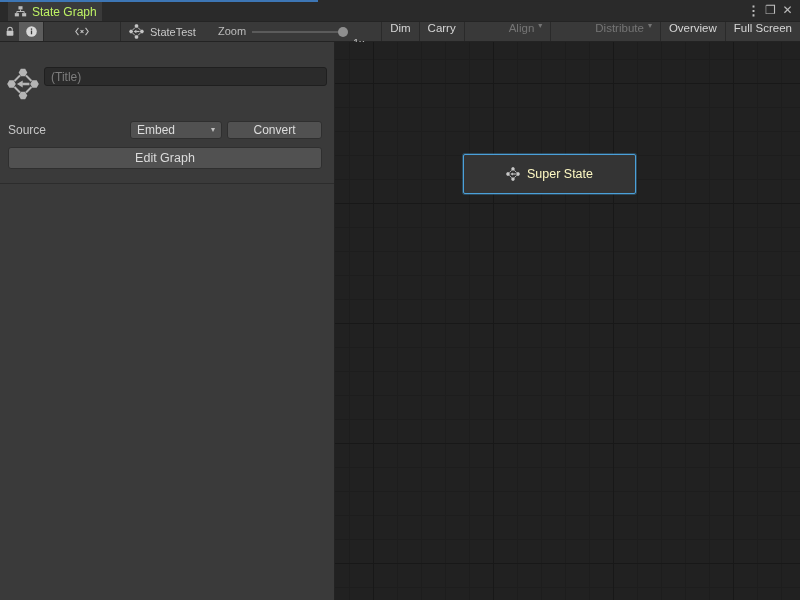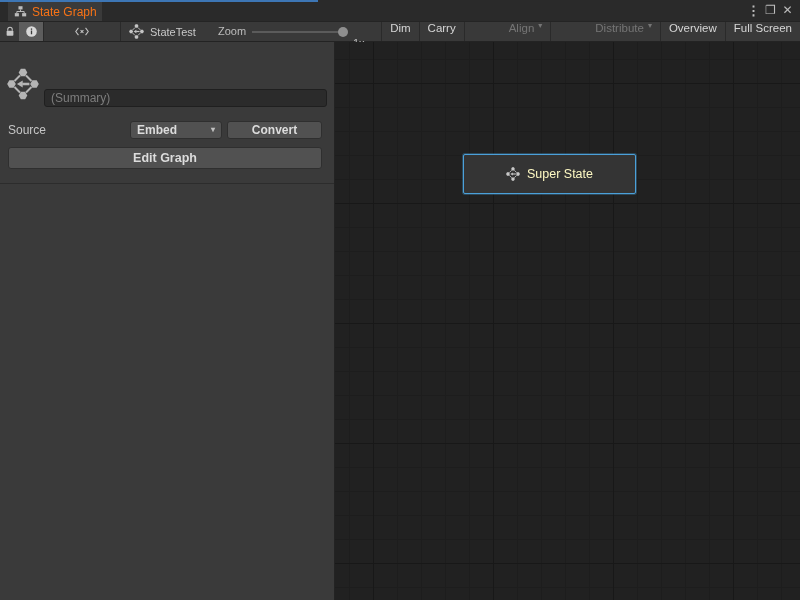--- a/index.html
+++ b/index.html
@@ -8,21 +8,21 @@
     background:#212121;
     font-family:"Liberation Sans",sans-serif;
     -webkit-font-smoothing:antialiased;
     user-select:none;
   }
   
   #tabbar{position:absolute;top:0;left:0;right:0;height:21px;background:#2a2a2a;}
   #focus-line{position:absolute;top:0;left:0;width:318px;height:2px;background:#3d76b5;}
   #tab{position:absolute;left:8px;top:2px;width:94px;height:19px;background:#3a3a3a;
     display:flex;align-items:center;gap:5px;padding-left:6px;box-sizing:border-box;
-    color:#f97316;font-size:12px;white-space:nowrap;}
+    color:#bef264;font-size:12px;white-space:nowrap;}
   #win-controls{position:absolute;right:4px;top:0;height:21px;display:flex;align-items:center;}
   #win-controls .wbtn{color:#bdbdbd;font-size:12px;width:17px;text-align:center;cursor:pointer;line-height:21px;}
   #win-controls .wbtn.menu{font-size:13px;font-weight:bold;}
   
   #toolbar{position:absolute;top:21px;left:0;right:0;height:21px;background:#393939;
     border-top:1px solid #242424;border-bottom:1px solid #232323;box-sizing:border-box;
     font-size:11px;color:#cccccc;}
   .tbtn{position:absolute;top:0;height:19px;display:flex;align-items:center;justify-content:center;}
   #lock-btn{left:0;width:19px;}
   #info-btn{left:19px;width:24px;background:#5d5d5d;}
@@ -49,21 +49,21 @@
   #scroll-strip span{font-size:7px;color:#8d8d8d;line-height:1;cursor:pointer;}
   #graph-type-icon{position:absolute;left:7px;top:26px;}
   .field{position:absolute;left:44px;width:283px;height:19px;background:#2b2b2b;
     border:1px solid #1f1f1f;border-radius:3px;box-sizing:border-box;color:#d0d0d0;
     font-size:12px;font-family:"Liberation Sans",sans-serif;padding:0 6px;outline:none;}
   .field::placeholder{color:#7d7d7d;opacity:1;}
   #title-field{top:25px;}
   #summary-field{top:47px;height:18px;}
   #source-label{position:absolute;left:8px;top:80px;height:17px;line-height:17px;color:#c6c6c6;font-size:12px;}
   .ubtn{background:#515151;border:1px solid #2f2f2f;border-radius:3px;color:#dcdcdc;
-    font-size:12px;box-sizing:border-box;display:flex;align-items:center;cursor:pointer;font-weight:bold;}
+    font-size:12px;box-sizing:border-box;display:flex;align-items:center;cursor:pointer;}
   #source-dropdown{position:absolute;left:130px;top:79px;width:92px;height:18px;
     justify-content:space-between;padding:0 6px;}
   #source-dropdown .dd-arrow{color:#c0c0c0;}
   #convert-btn{position:absolute;left:227px;top:79px;width:95px;height:18px;justify-content:center;}
   #edit-graph-btn{position:absolute;left:8px;top:105px;width:314px;height:22px;justify-content:center;font-size:12.5px;}
   #inspector-divider{position:absolute;left:0;right:0;top:141px;height:1px;background:#2c2c2c;}
   
   #canvas{position:absolute;top:42px;left:335px;right:0;bottom:0;
     background-color:#212121;
     background-image:
@@ -184,21 +184,21 @@
       <path d="M11.9 4.7 L15.3 8.1 M15.3 11.9 L11.9 15.3 M8.1 15.3 L4.7 11.9 M4.7 8.1 L8.1 4.7" stroke="#b5b5b5" stroke-width="1.2"></path>
       <polygon points="12.7,2.8 11.35,0.46 8.65,0.46 7.3,2.8 8.65,5.14 11.35,5.14" fill="#b5b5b5"></polygon>
       <polygon points="19.9,10 18.55,7.66 15.85,7.66 14.5,10 15.85,12.34 18.55,12.34" fill="#b5b5b5"></polygon>
       <polygon points="12.7,17.2 11.35,14.86 8.65,14.86 7.3,17.2 8.65,19.54 11.35,19.54" fill="#b5b5b5"></polygon>
       <polygon points="5.5,10 4.15,7.66 1.45,7.66 0.1,10 1.45,12.34 4.15,12.34" fill="#b5b5b5"></polygon>
       <path d="M14 10 H9.5" stroke="#b5b5b5" stroke-width="1.6"></path>
       <polygon points="6.2,10 9.8,7.8 9.8,12.2" fill="#b5b5b5"></polygon>
     </svg>
   </span>
 
-  <input id="summary-field" class="field" type="text" placeholder="(Summary)" style="">
+  <input id="title-field" class="field" type="text" placeholder="(Title)" style="">
 
   <span id="source-label">Source</span>
   <div id="source-dropdown" class="ubtn">
     <span>Embed</span>
     <span class="dd-arrow">▾</span>
   </div>
   <div id="convert-btn" class="ubtn">
     <span>Convert</span>
   </div>
 

